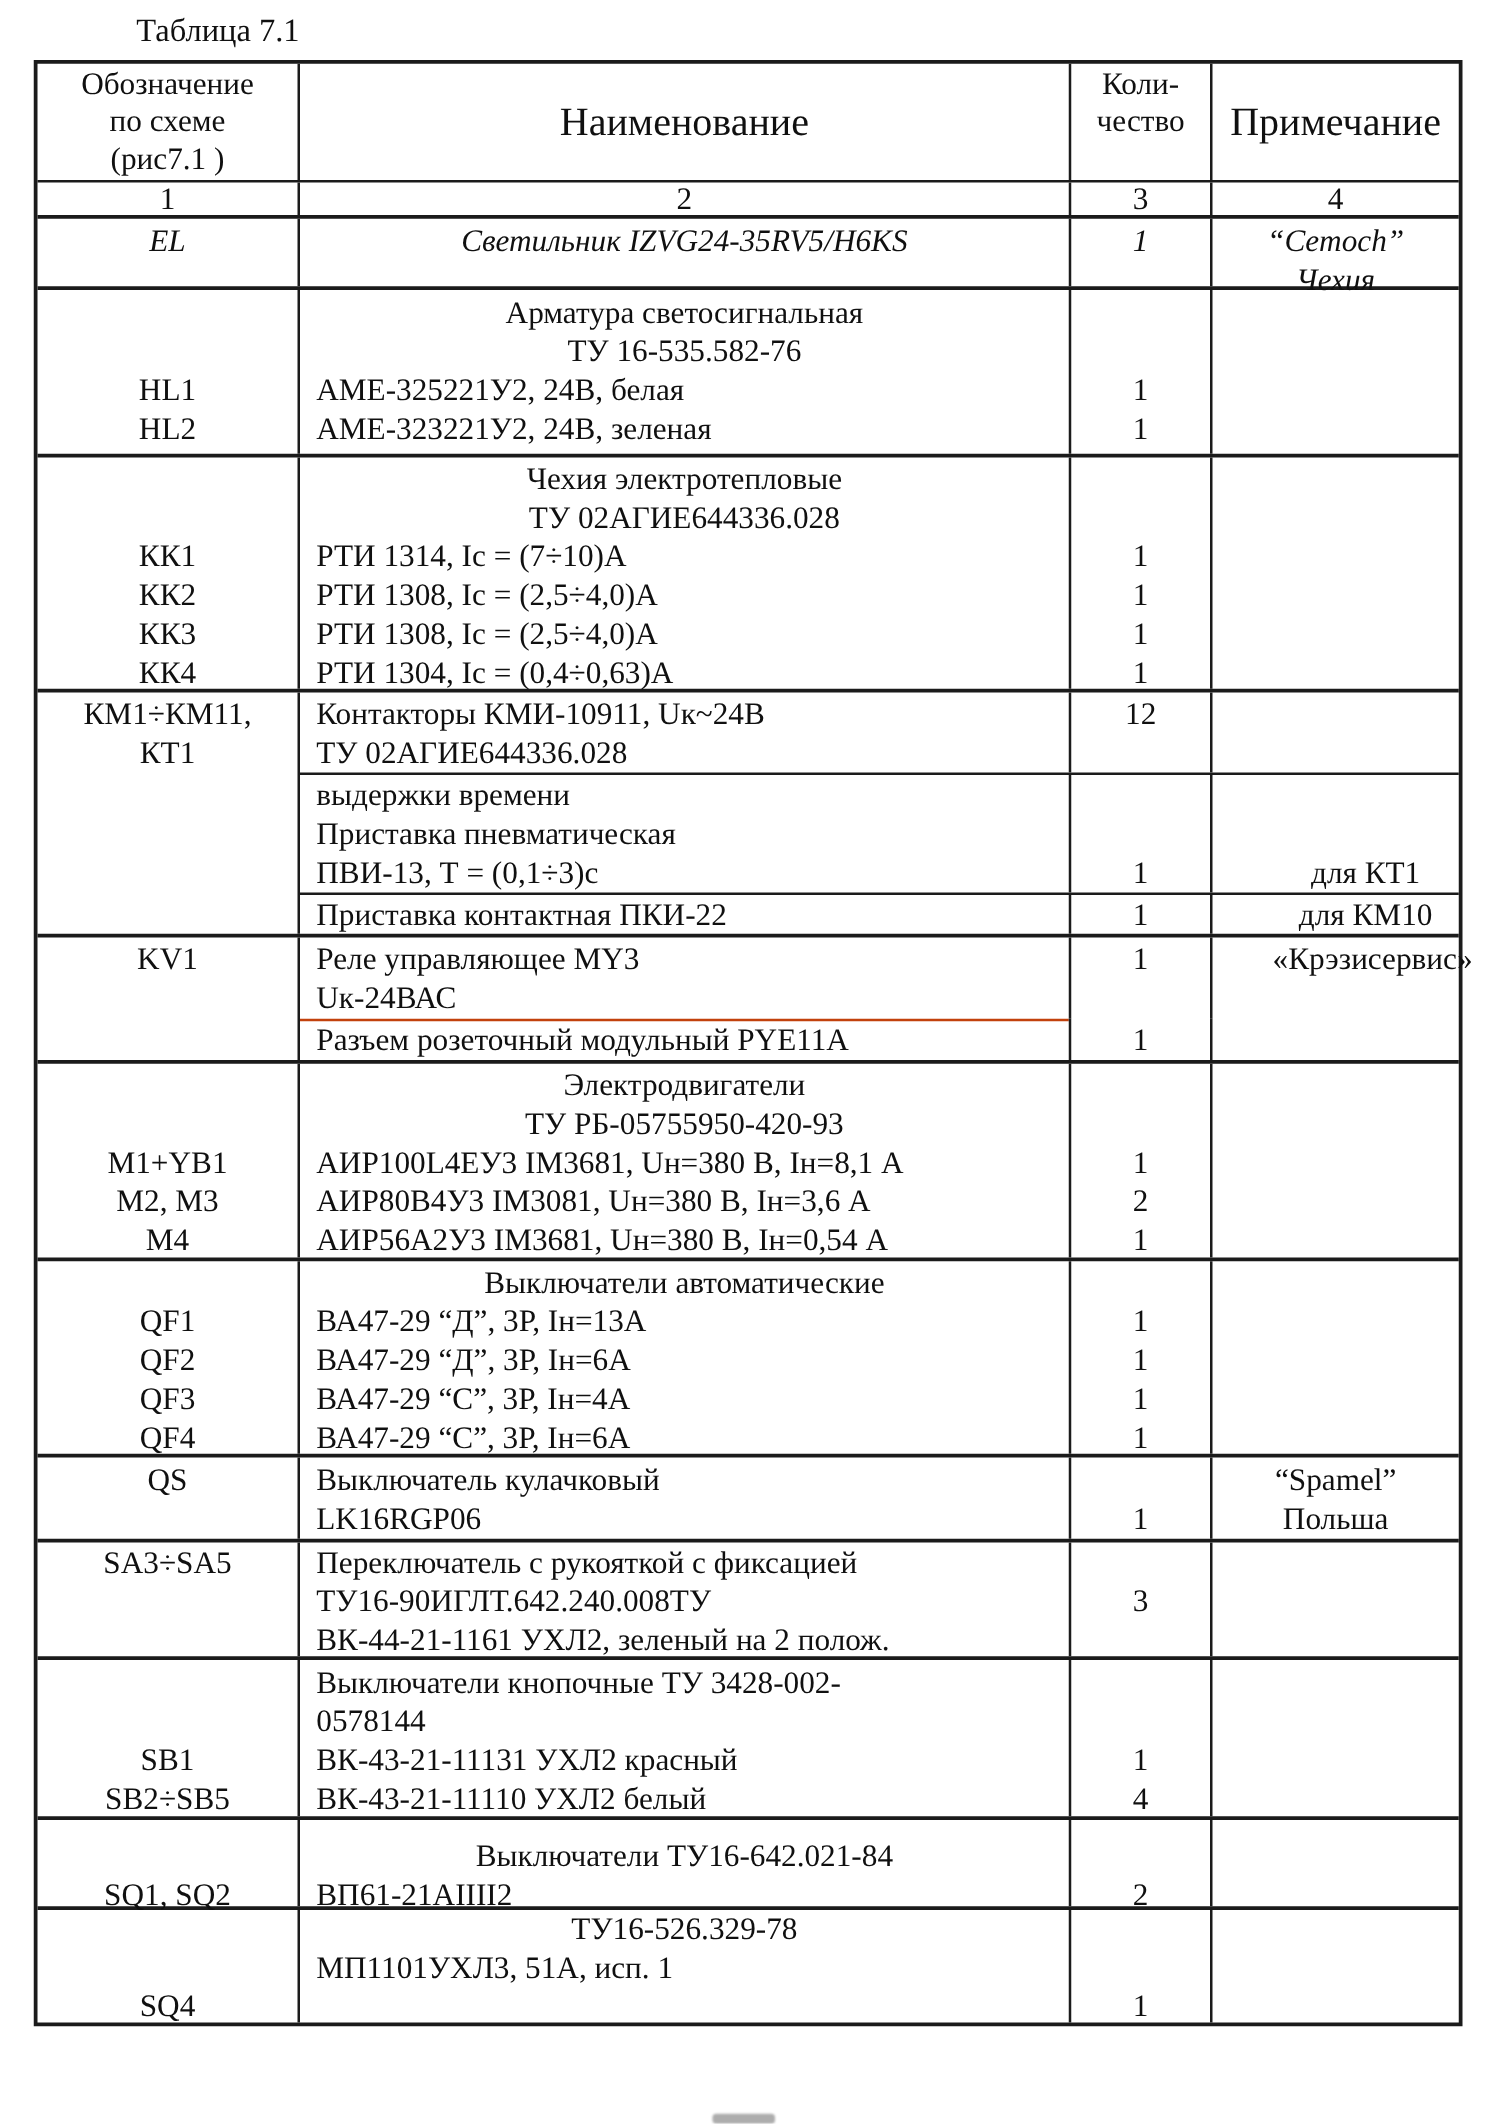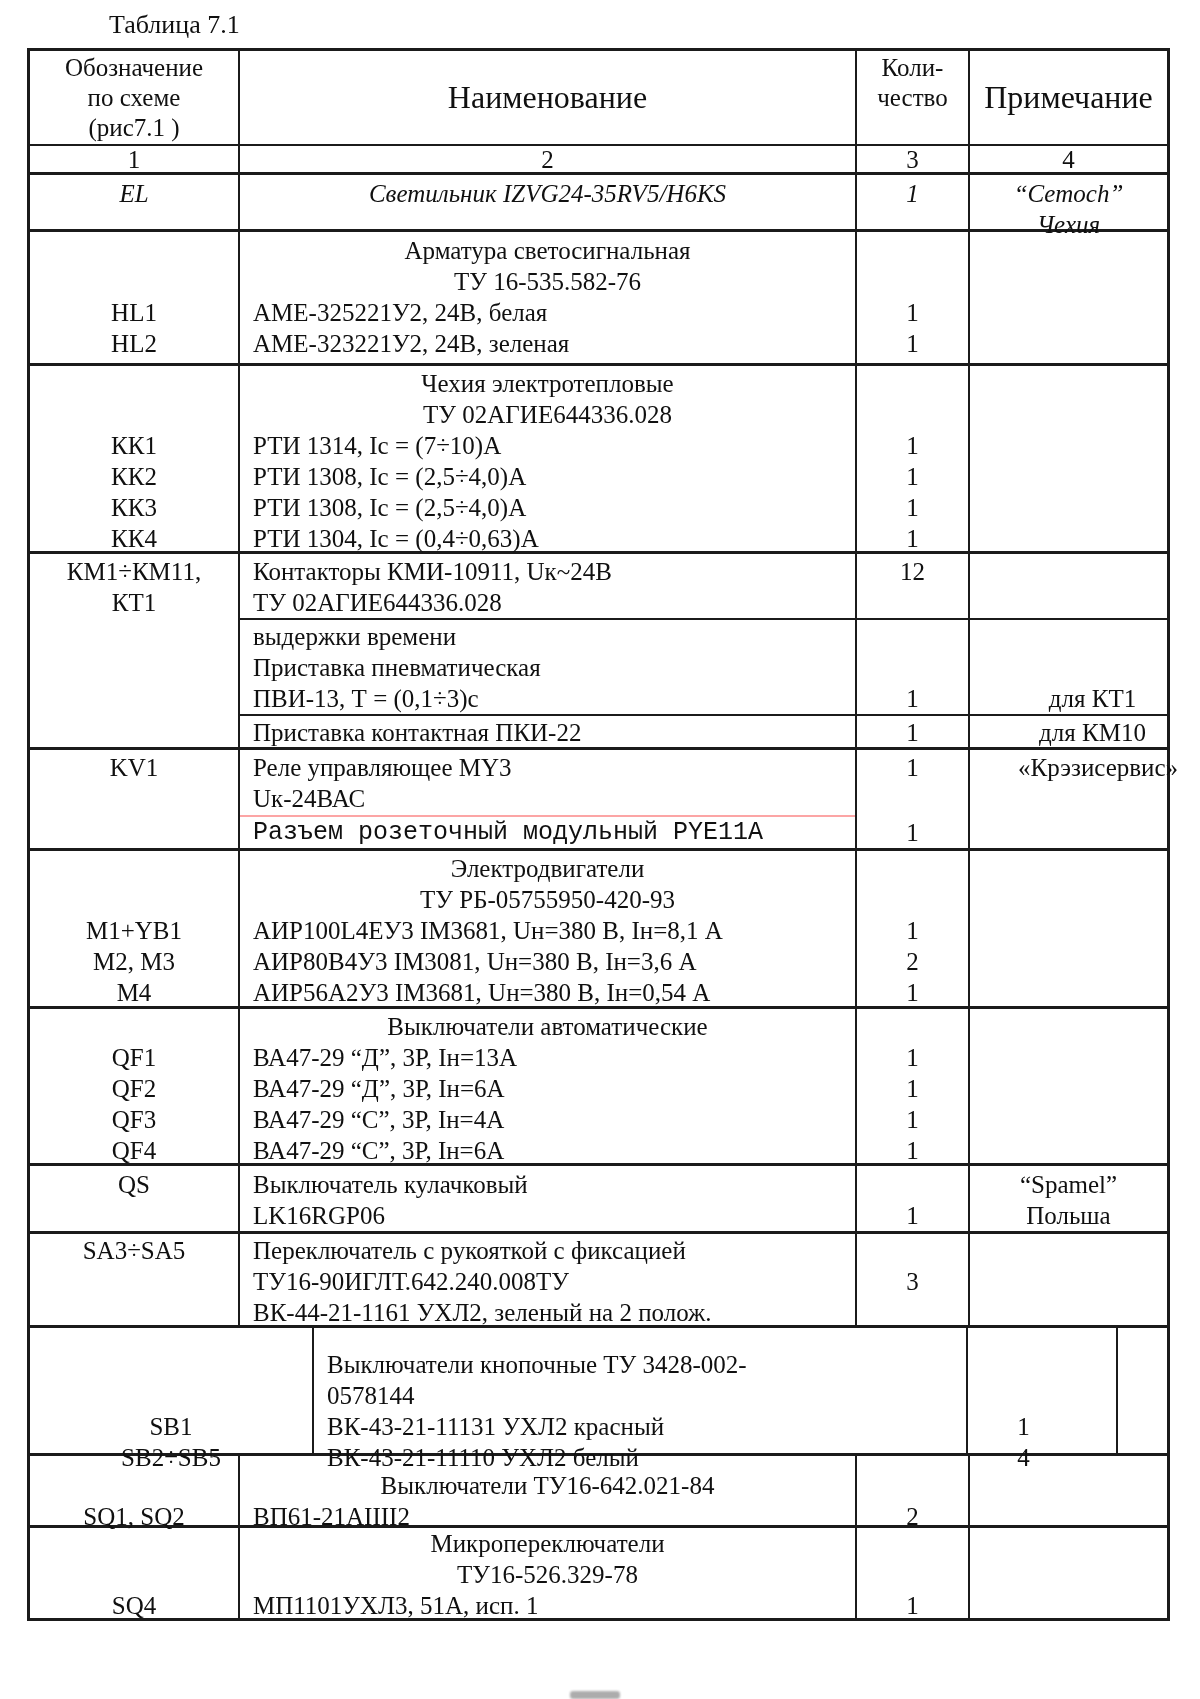--- a/index.html
+++ b/index.html
@@ -35,27 +35,27 @@
   .b-el  { height:57px;font-style:italic; }  .b-el  > div { padding-top:3px; }
   .b-hl  { height:134px; } .b-hl  > div { padding-top:3px; }
   .b-kk  { height:188px; } .b-kk  > div { padding-top:2px; }
   .b-km > .c1 { padding-top:2px; }
   .km-a { height:64px; } .km-a > div { padding-top:2px; }
   .km-b { height:96px; } .km-b > div { padding-top:1px; }
   .km-c { height:33px; } .km-c > div { padding-top:1px; }
   .b-kv > .c1 { padding-top:2px; }
   .kv-a { height:65px; } .kv-a > div { padding-top:2px; }
   .kv-b { height:33px; }
-  .kv-b .s2 { border-top:2px solid #fca5a5;font-family:Liberation Mono, monospace; }
+  .kv-b .s2 { border-top:2px solid #c2410c; }
   .kv-b .s3,.kv-b .s4 { padding-top:2px; }
   .b-mot { height:158px; } .b-mot > div { padding-top:2px; }
   .b-qf  { height:157px; } .b-qf  > div { padding-top:2px; }
   .b-qs  { height:68px; }  .b-qs  > div { padding-top:3px; }
   .b-sa  { height:94px; }  .b-sa  > div { padding-top:1px; }
-  .b-sb  { height:128px; } .b-sb  > div { padding-top:21px;margin-left:37px; }
+  .b-sb  { height:128px; } .b-sb  > div { padding-top:3px; }
   .b-sq12{ height:72px; }  .b-sq12> div { padding-top:14px; }
   .b-sq4 { height:93px; }
   .pgmark { position:absolute; left:570px; top:1691px; width:50px; height:8px;
             background:#4a4a4a; opacity:.45; filter:blur(1px); border-radius:3px; }
 </style>
 </head>
 <body>
 
 <div class="caption">Таблица 7.1</div>
 
@@ -358,21 +358,20 @@
     <div class="c4"></div>
   </div>
 
   <div class="blk b-sq4 bt3">
     <div class="c1">
       <div class="ln"></div>
       <div class="ln"></div>
       <div class="ln">SQ4</div>
     </div>
     <div class="c2">
-      <div class="ln ctr">Микропереключатели</div>
       <div class="ln ctr">ТУ16-526.329-78</div>
       <div class="ln">МП1101УХЛ3, 51А, исп. 1</div>
     </div>
     <div class="c3">
       <div class="ln"></div>
       <div class="ln"></div>
       <div class="ln">1</div>
     </div>
     <div class="c4"></div>
   </div>

